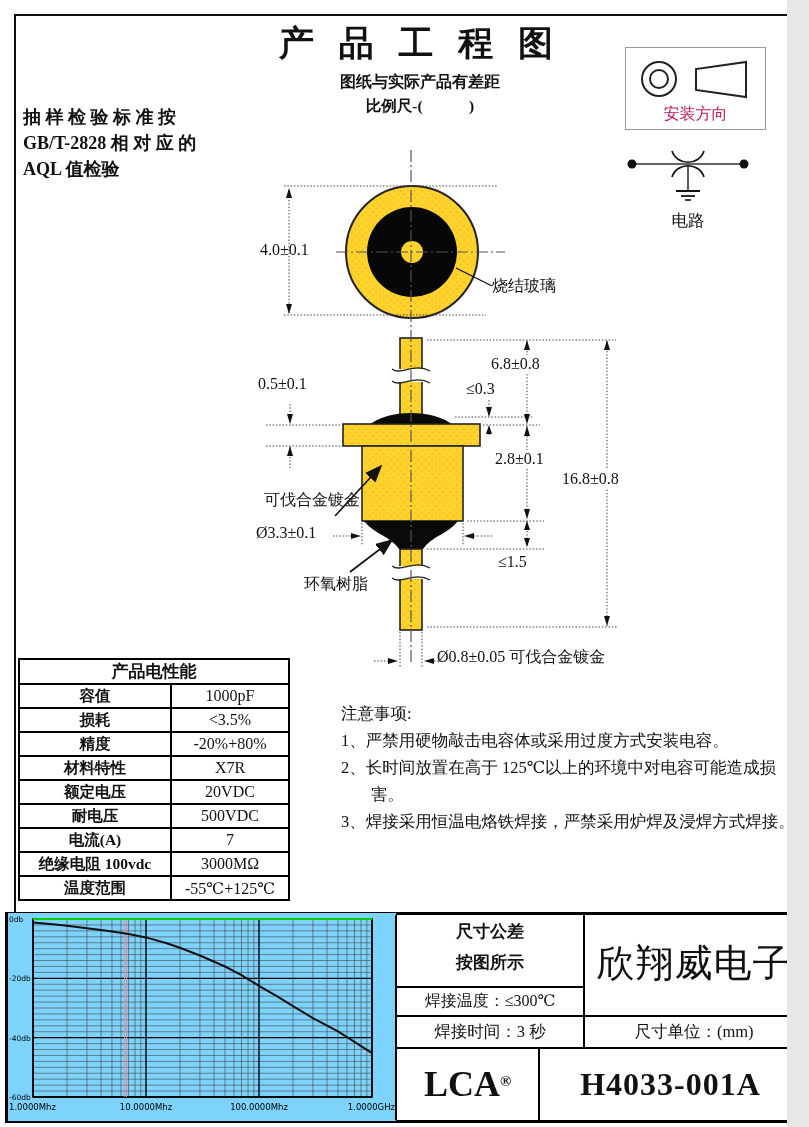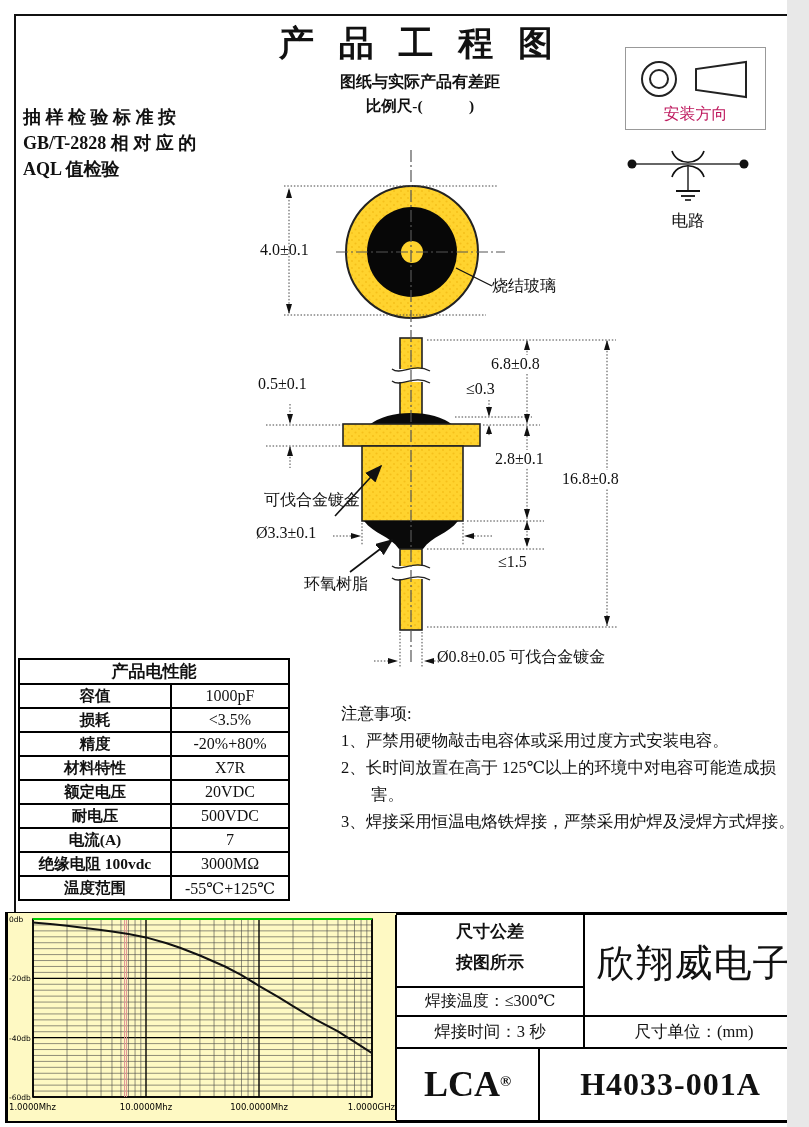--- a/index.html
+++ b/index.html
@@ -28,21 +28,21 @@
   .tb-cell{position:absolute;display:flex;align-items:center;justify-content:center;text-align:center;z-index:6;}
   .tb-tol{left:397px;top:916px;width:186px;height:70px;font-size:17px;font-weight:bold;line-height:31px;display:block;text-align:center;position:absolute;z-index:6;}
   .tb-company{left:585px;top:912px;width:218px;height:103px;font-size:38px;letter-spacing:1px;}
   .tb-temp{left:397px;top:988px;width:186px;height:27px;font-size:16px;}
   .tb-time{left:397px;top:1016px;width:186px;height:31px;font-size:16.5px;}
   .tb-unit{left:585px;top:1016px;width:218px;height:31px;font-size:16.5px;}
   .tb-brand{left:397px;top:1048px;width:141px;height:72px;font-size:36px;font-weight:bold;}
   .tb-brand sup{font-size:15px;vertical-align:top;line-height:1;margin-top:-6px;display:inline-block;}
   .tb-part{left:538px;top:1048px;width:265px;height:72px;font-size:32px;font-weight:bold;letter-spacing:1px;}
   .tbl-line{position:absolute;background:#000;z-index:5;}
-  .chart-wrap{position:absolute;left:8px;top:913px;width:388px;height:208px;background:#fef9c3;z-index:4;}
+  .chart-wrap{position:absolute;left:8px;top:913px;width:388px;height:208px;background:#7dd3fc;z-index:4;}
   svg.overlay{position:absolute;left:0;top:0;z-index:3;}
 </style>
 </head>
 <body>
 
 <div class="page">
 
   <div class="border-main"></div>
 
   <div class="main-title">产 品 工 程 图</div>

